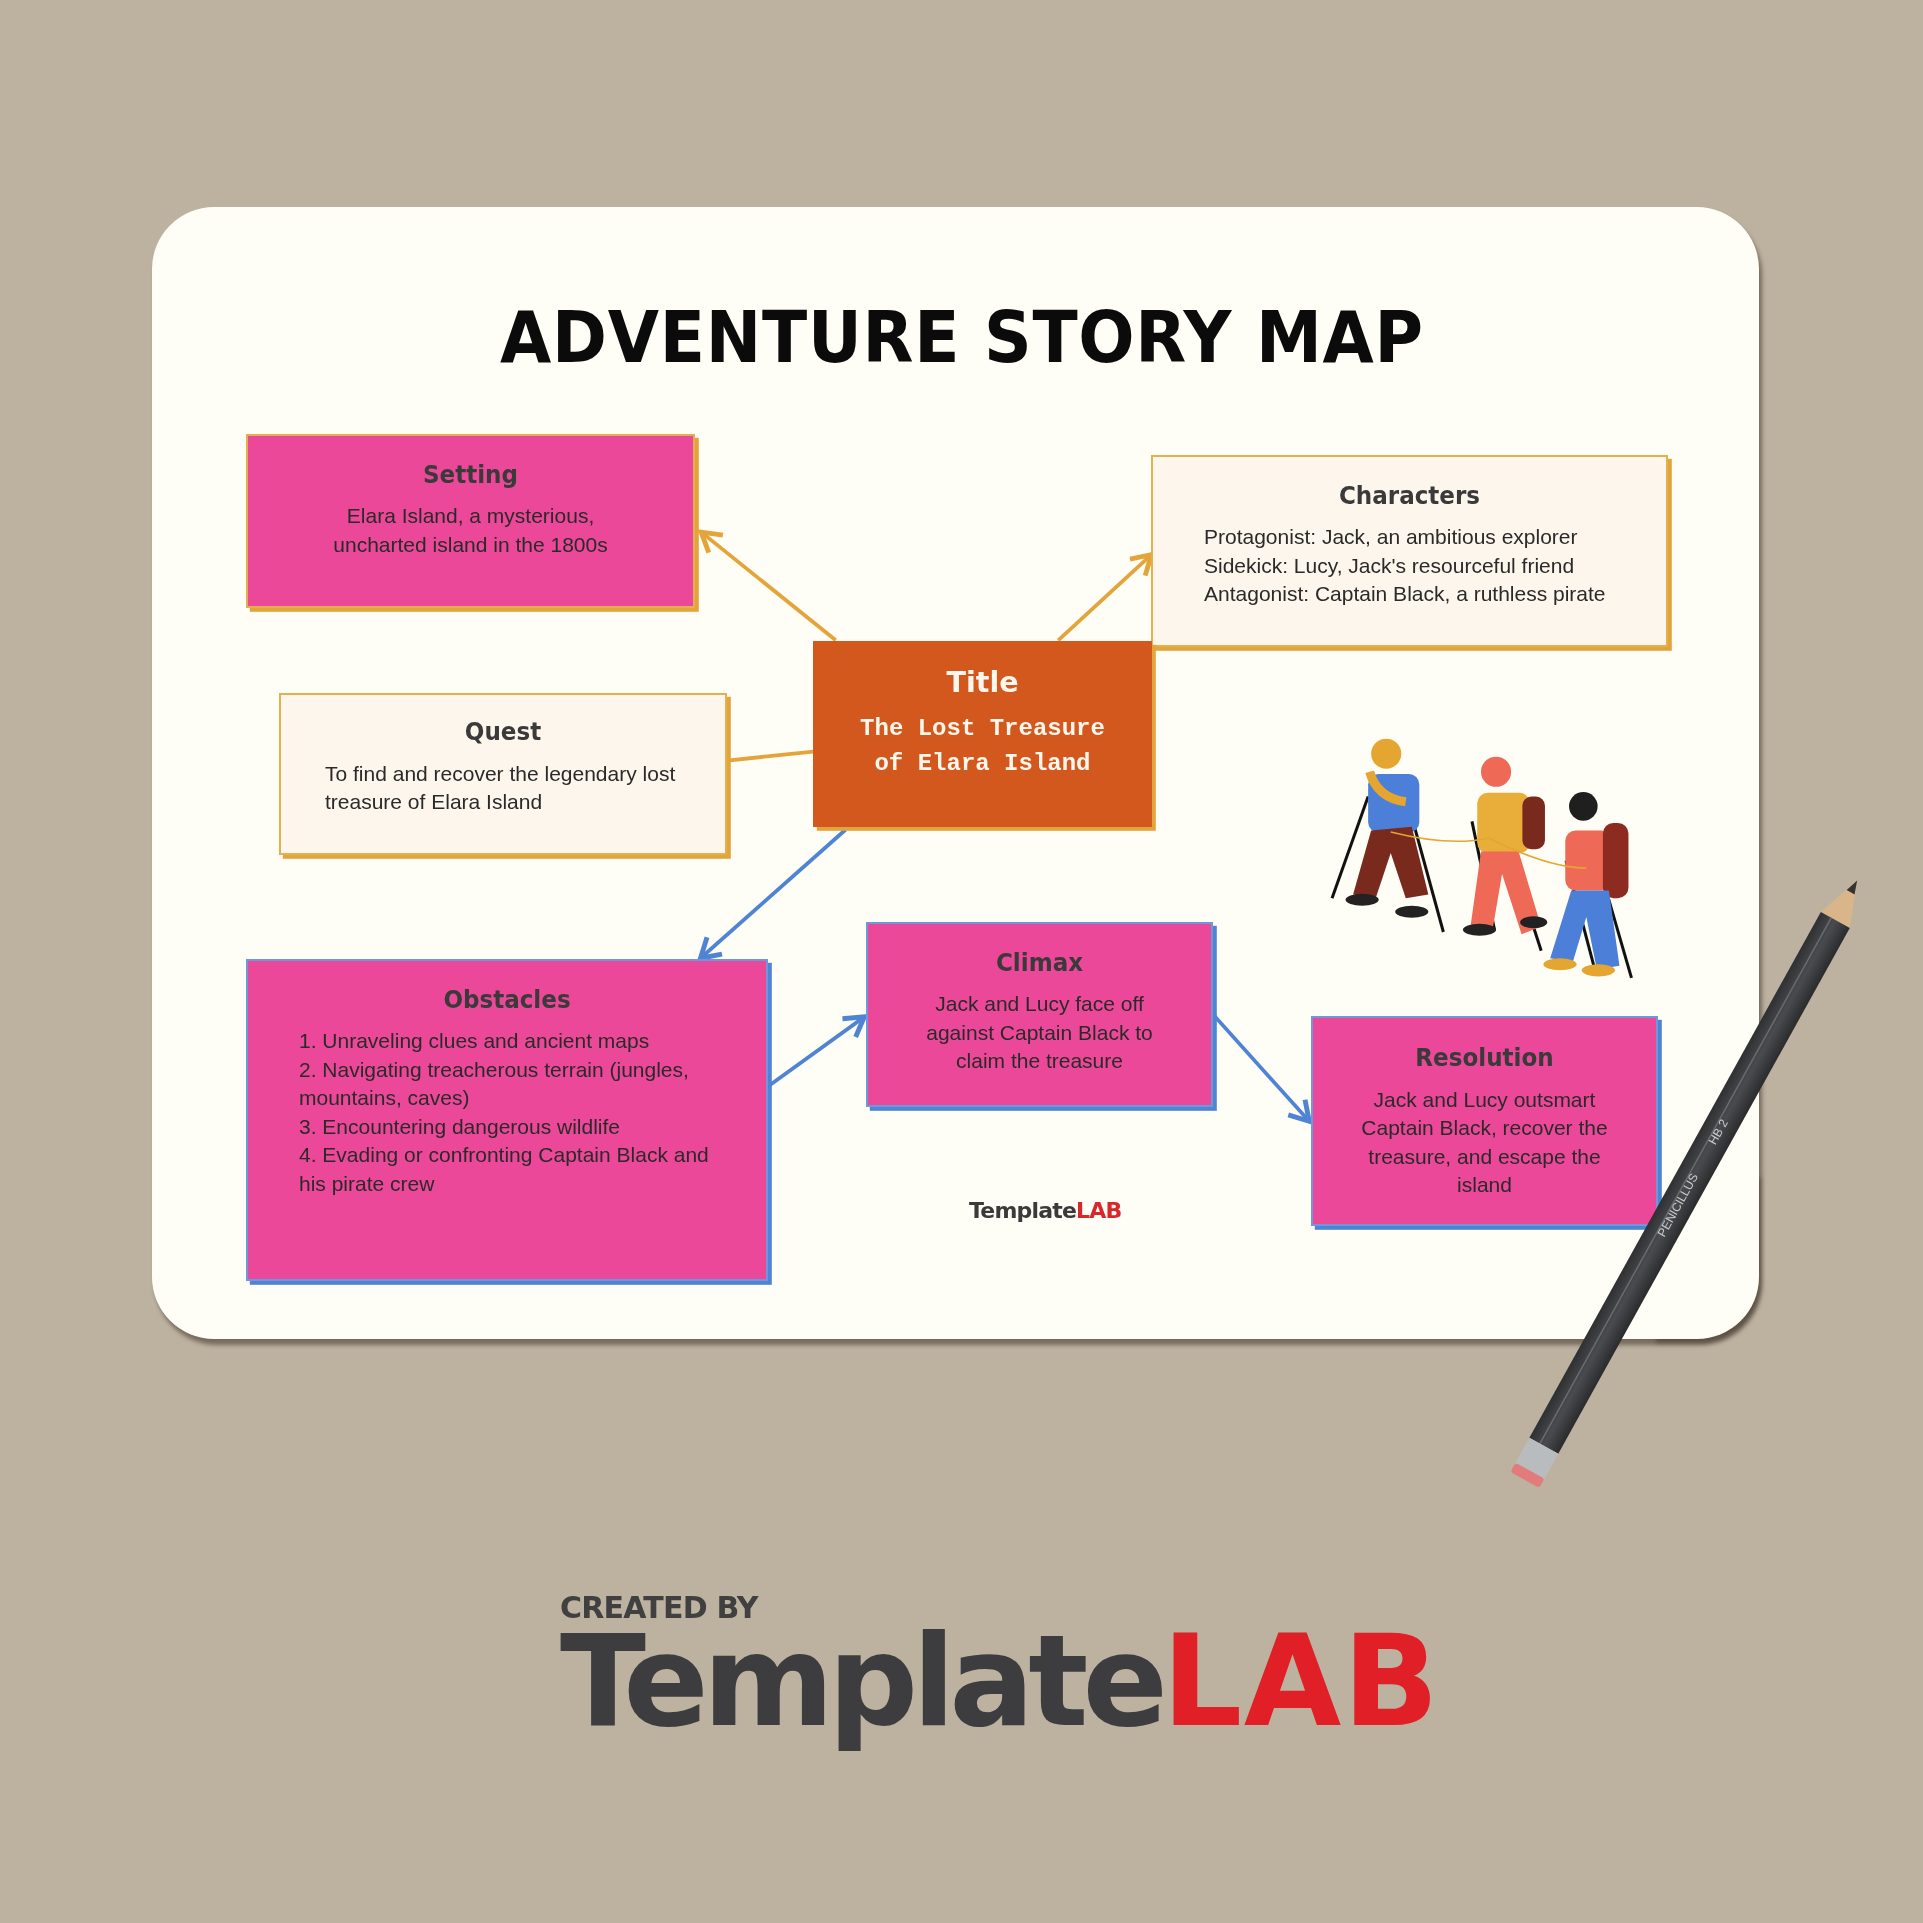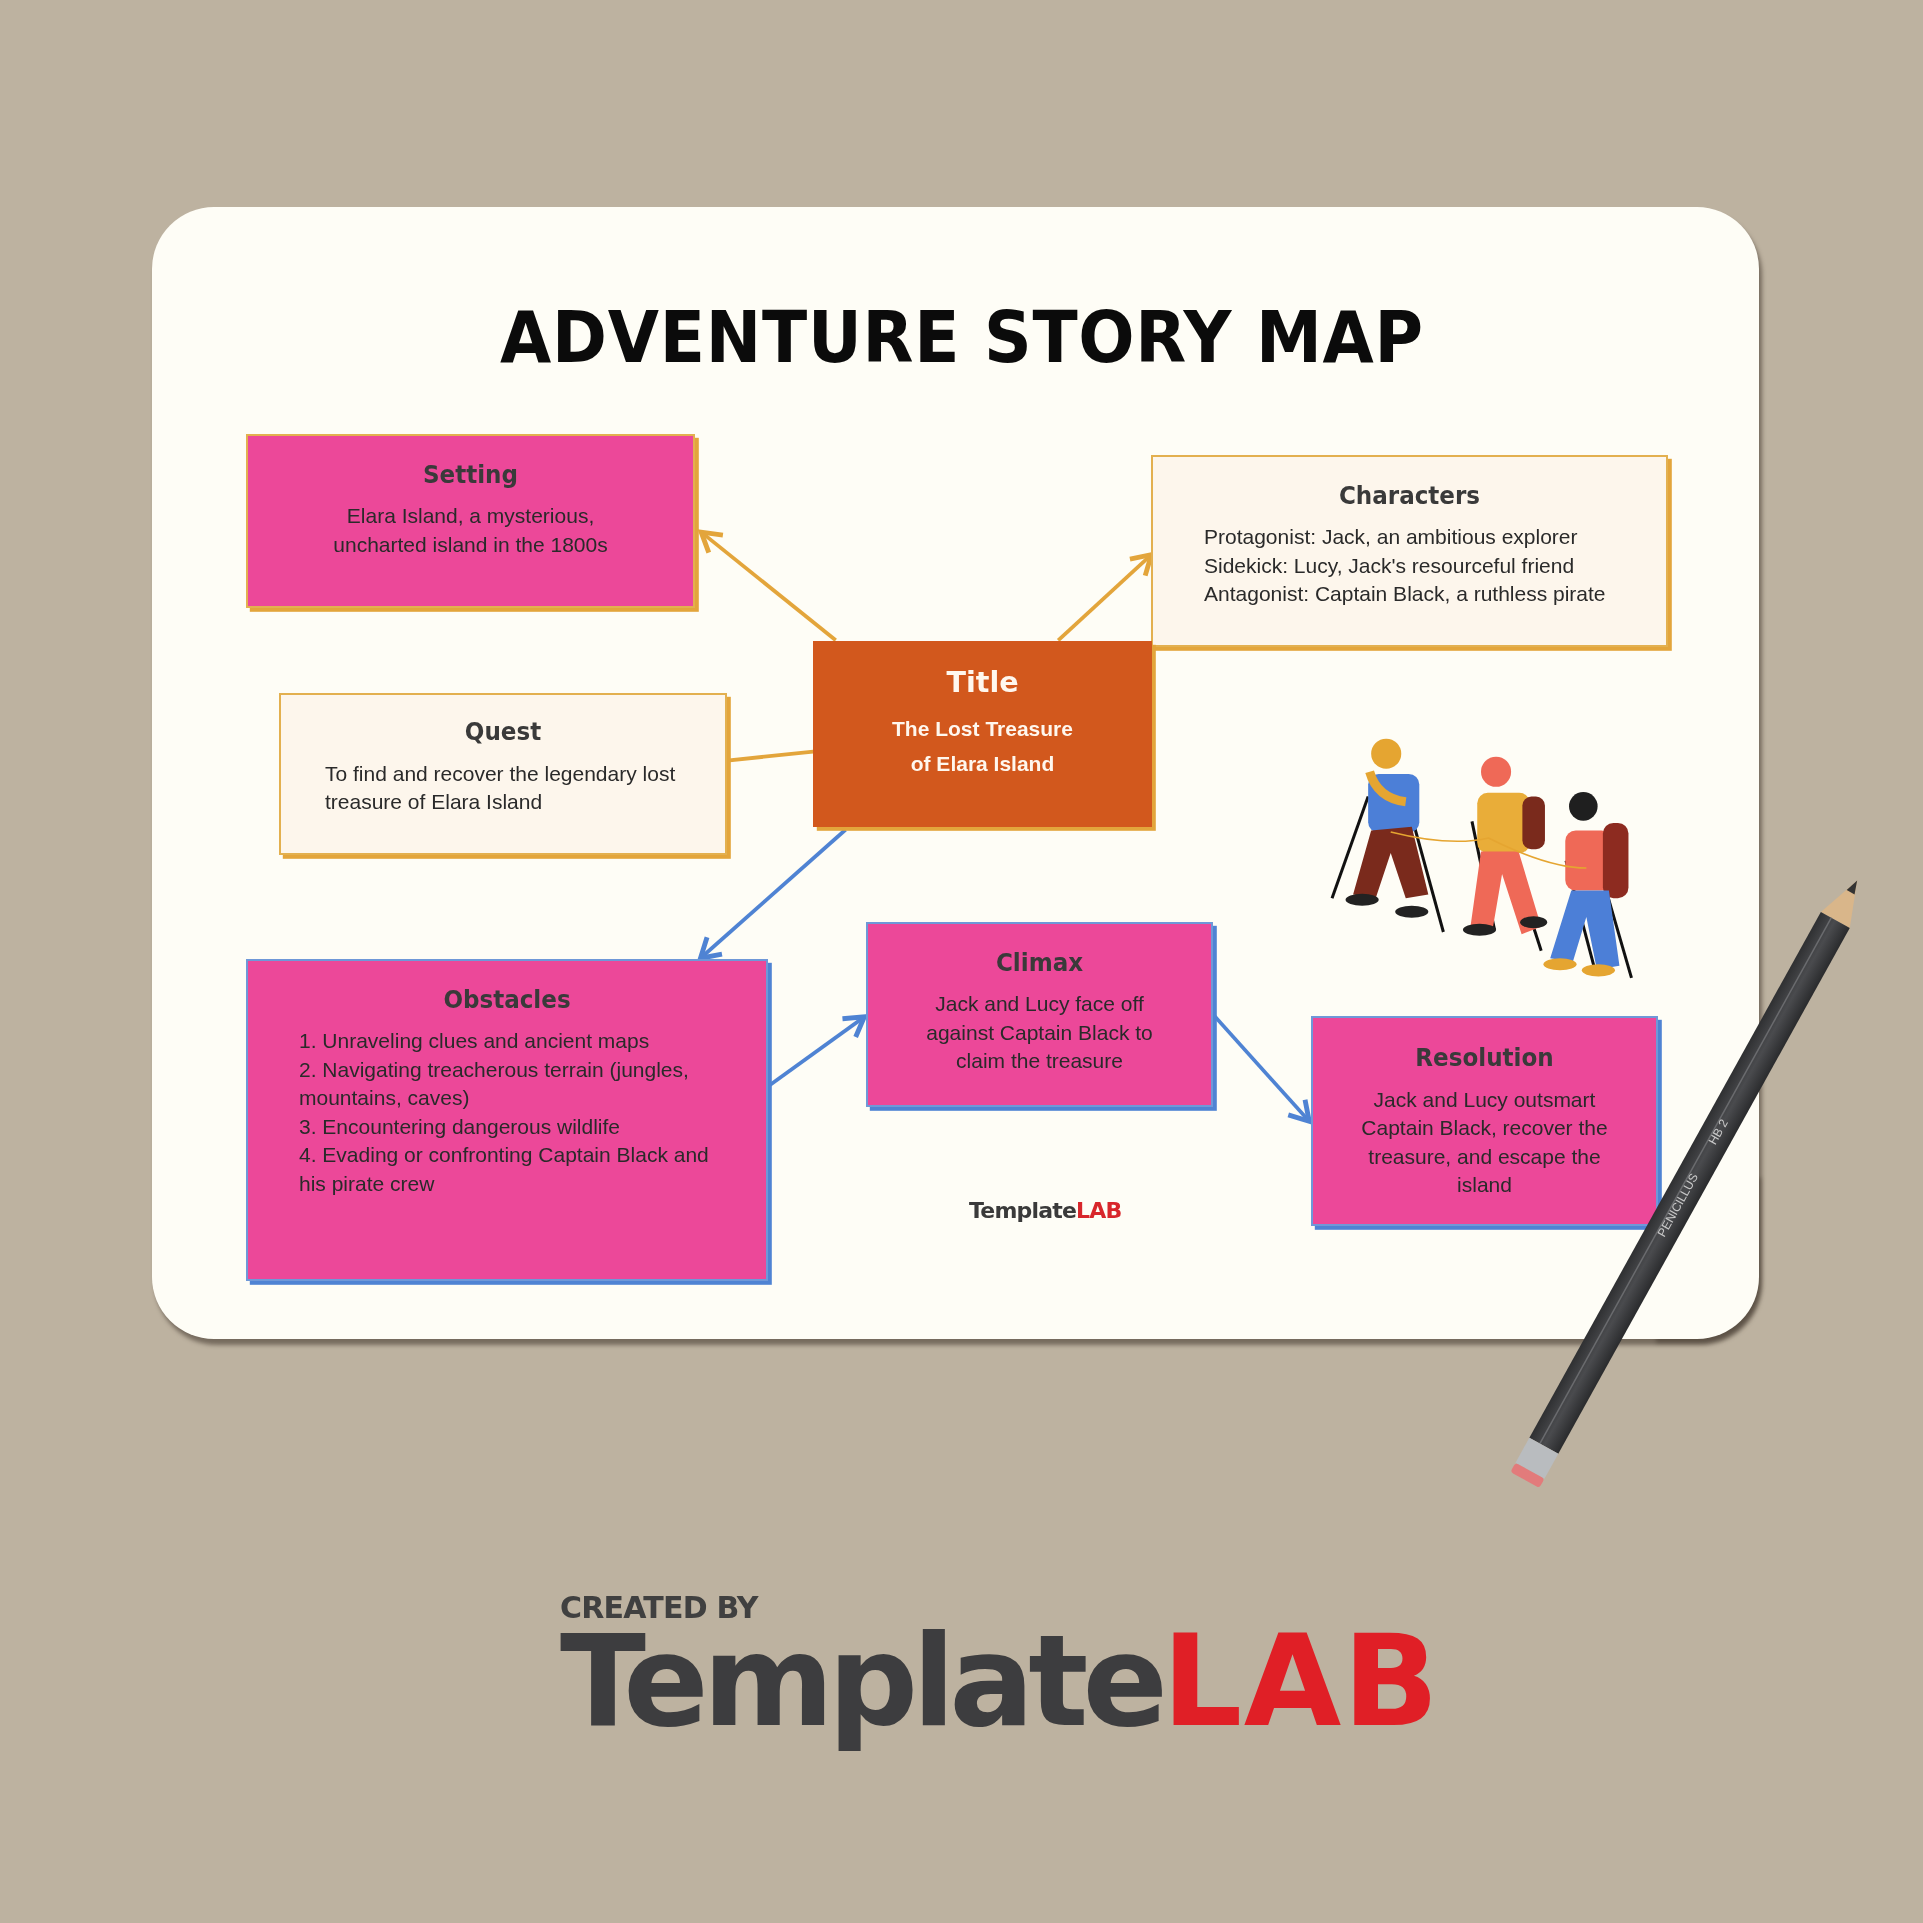--- a/index.html
+++ b/index.html
@@ -38,21 +38,21 @@
       font-family: "Liberation Sans", sans-serif;
     }
     .box .t.left { text-align: left; }
     .box .t div { white-space: nowrap; }
     .center-box {
       position: absolute; left: 813px; top: 641px; width: 339px; height: 186px;
       background: #d2581d; box-shadow: 3.8px 3.8px 0 #e3a53b; box-sizing: border-box;
       text-align: center; color: #fff7ee;
     }
     .center-box .h { font-family: "DejaVu Sans", sans-serif; font-weight: bold; font-size: 28.6px; margin-top: 24px; }
-    .center-box .t { font-family: Liberation Sans, sans-serif; font-weight: bold; font-size: 21px; line-height: 35px; margin-top: 12px; }
+    .center-box .t { font-family: Liberation Mono, monospace; font-weight: bold; font-size: 24px; line-height: 35px; margin-top: 12px; }
     svg.arrows { position: absolute; left: 0; top: 0; }
     .small-logo {
       position: absolute; left: 969px; top: 1198px; font-family: "DejaVu Sans", sans-serif;
       font-weight: bold; font-size: 22px; letter-spacing: -0.8px;
     }
     .small-logo .a { color: #3a3a3a; }
     .small-logo .b { color: #d8262b; }
     .big-logo { position: absolute; left: 560px; top: 1590px; }
     .big-logo .created {
       font-family: "DejaVu Sans", sans-serif; font-weight: bold; font-size: 30px; color: #404040;

